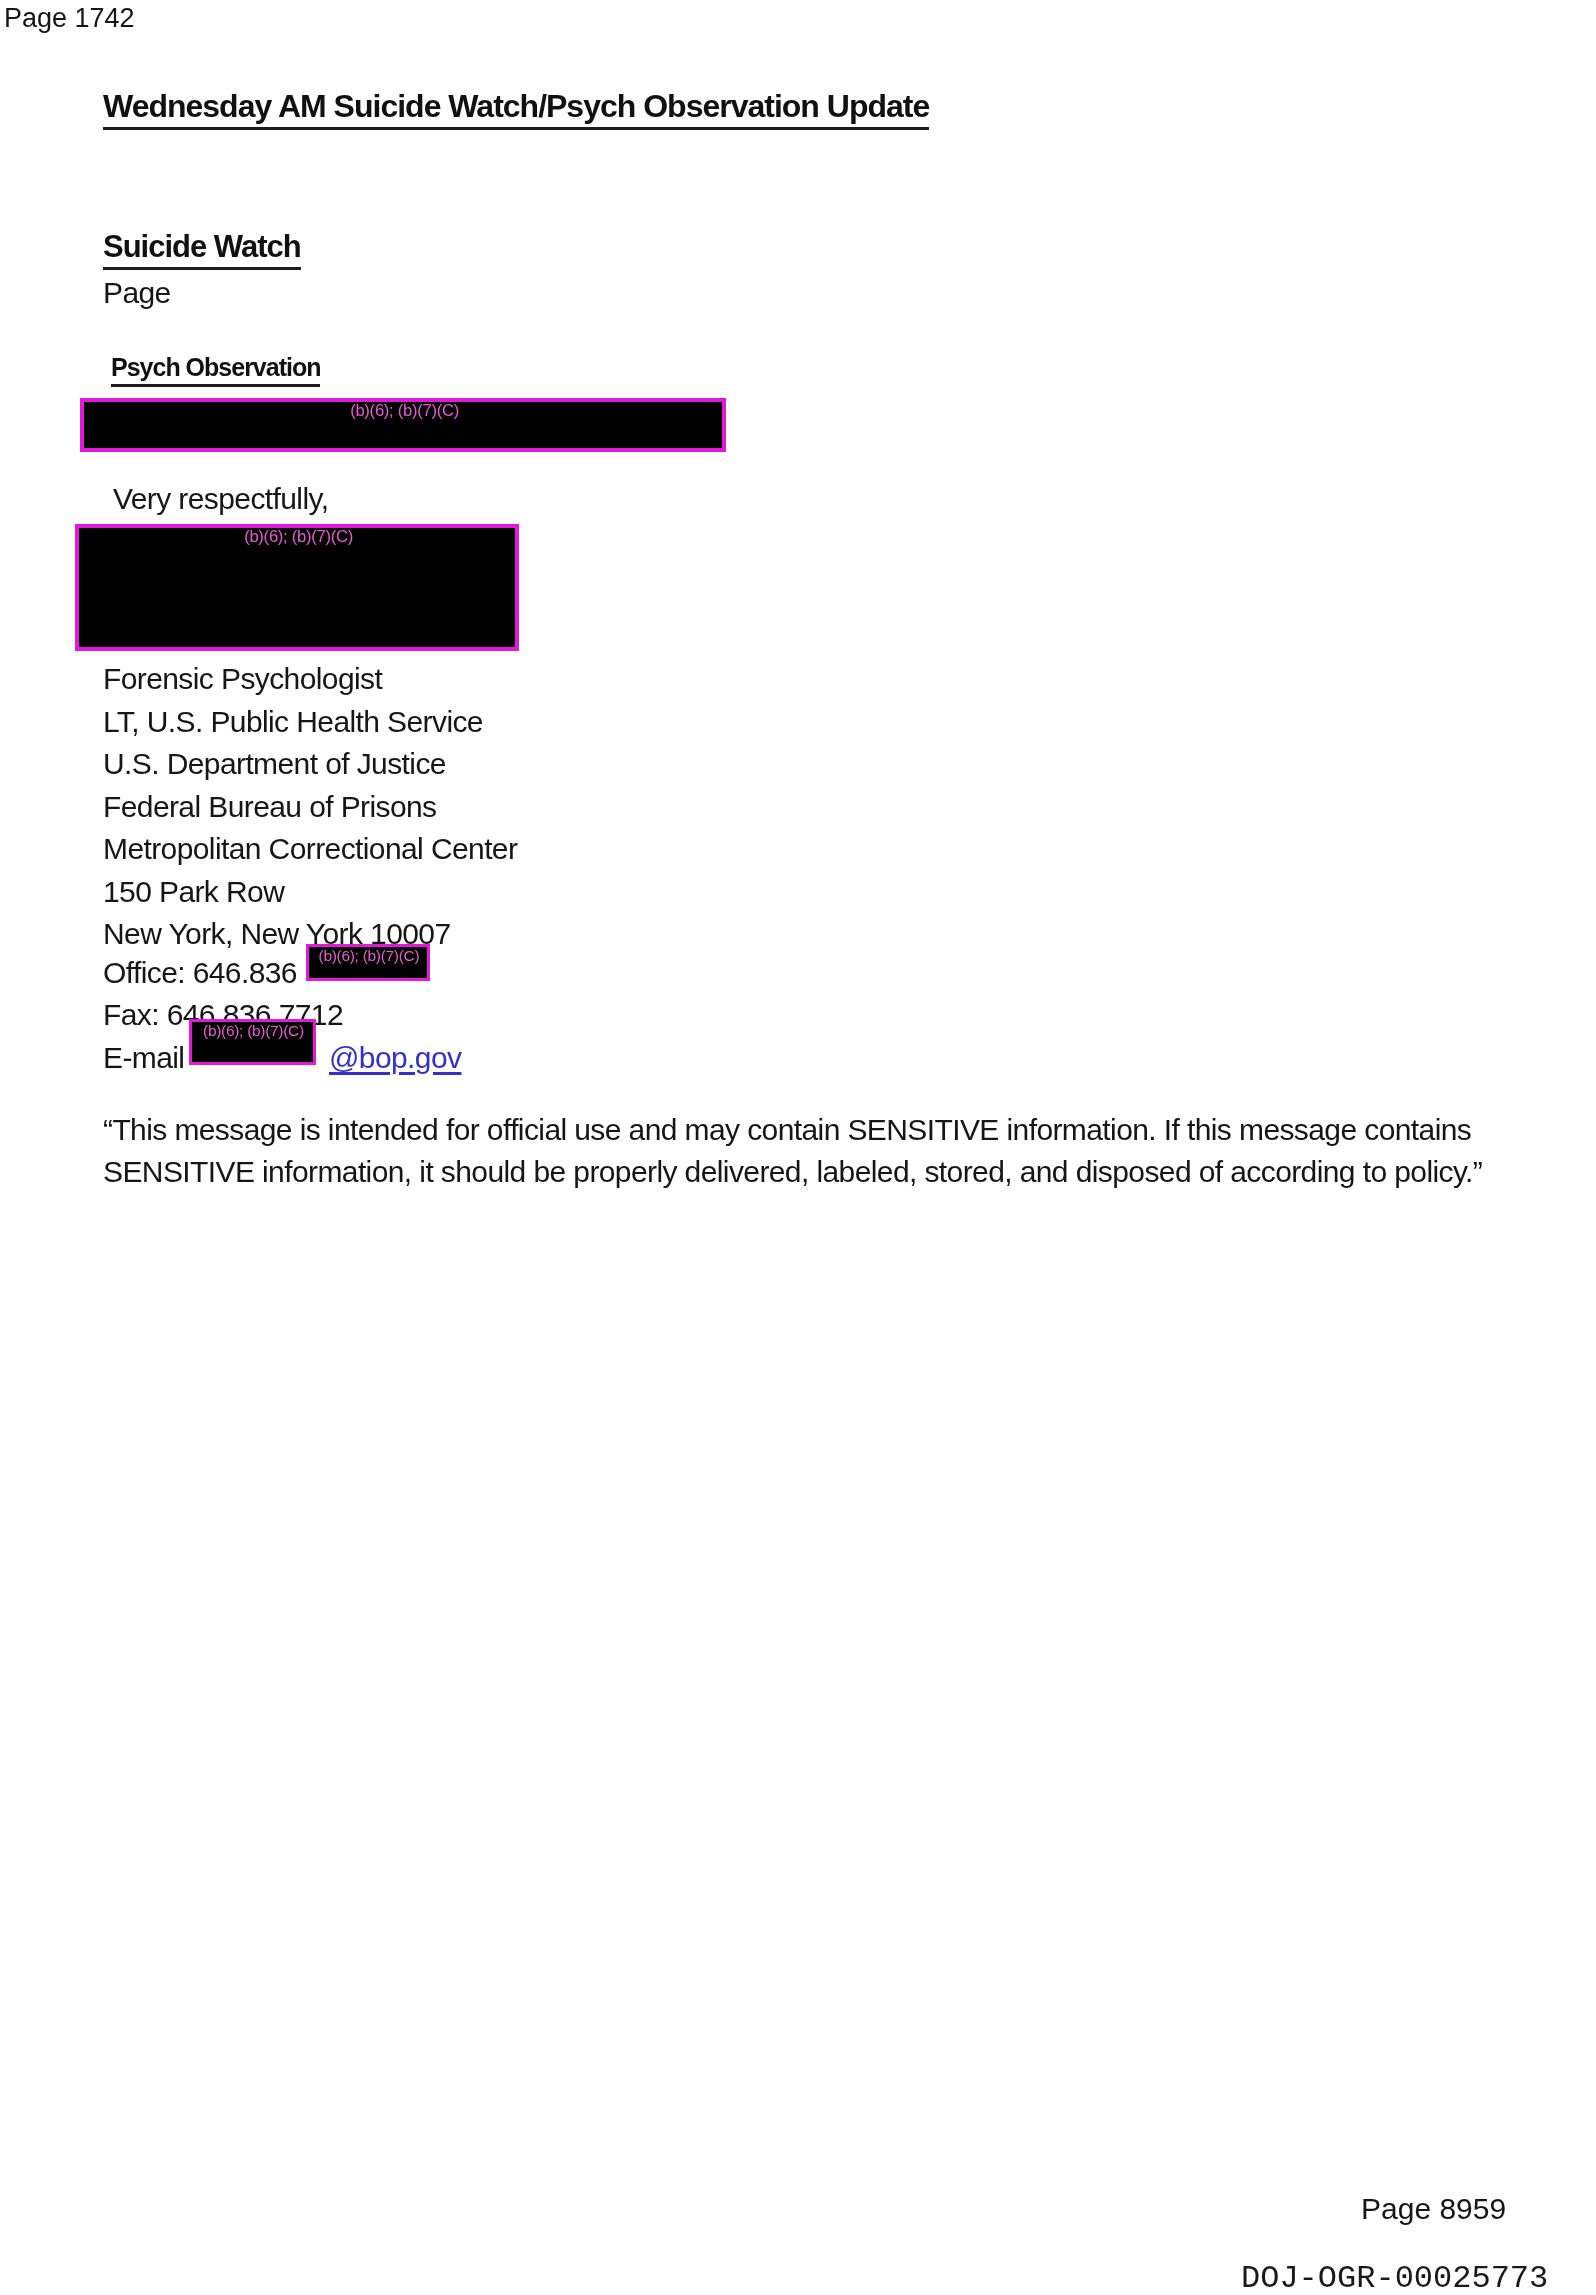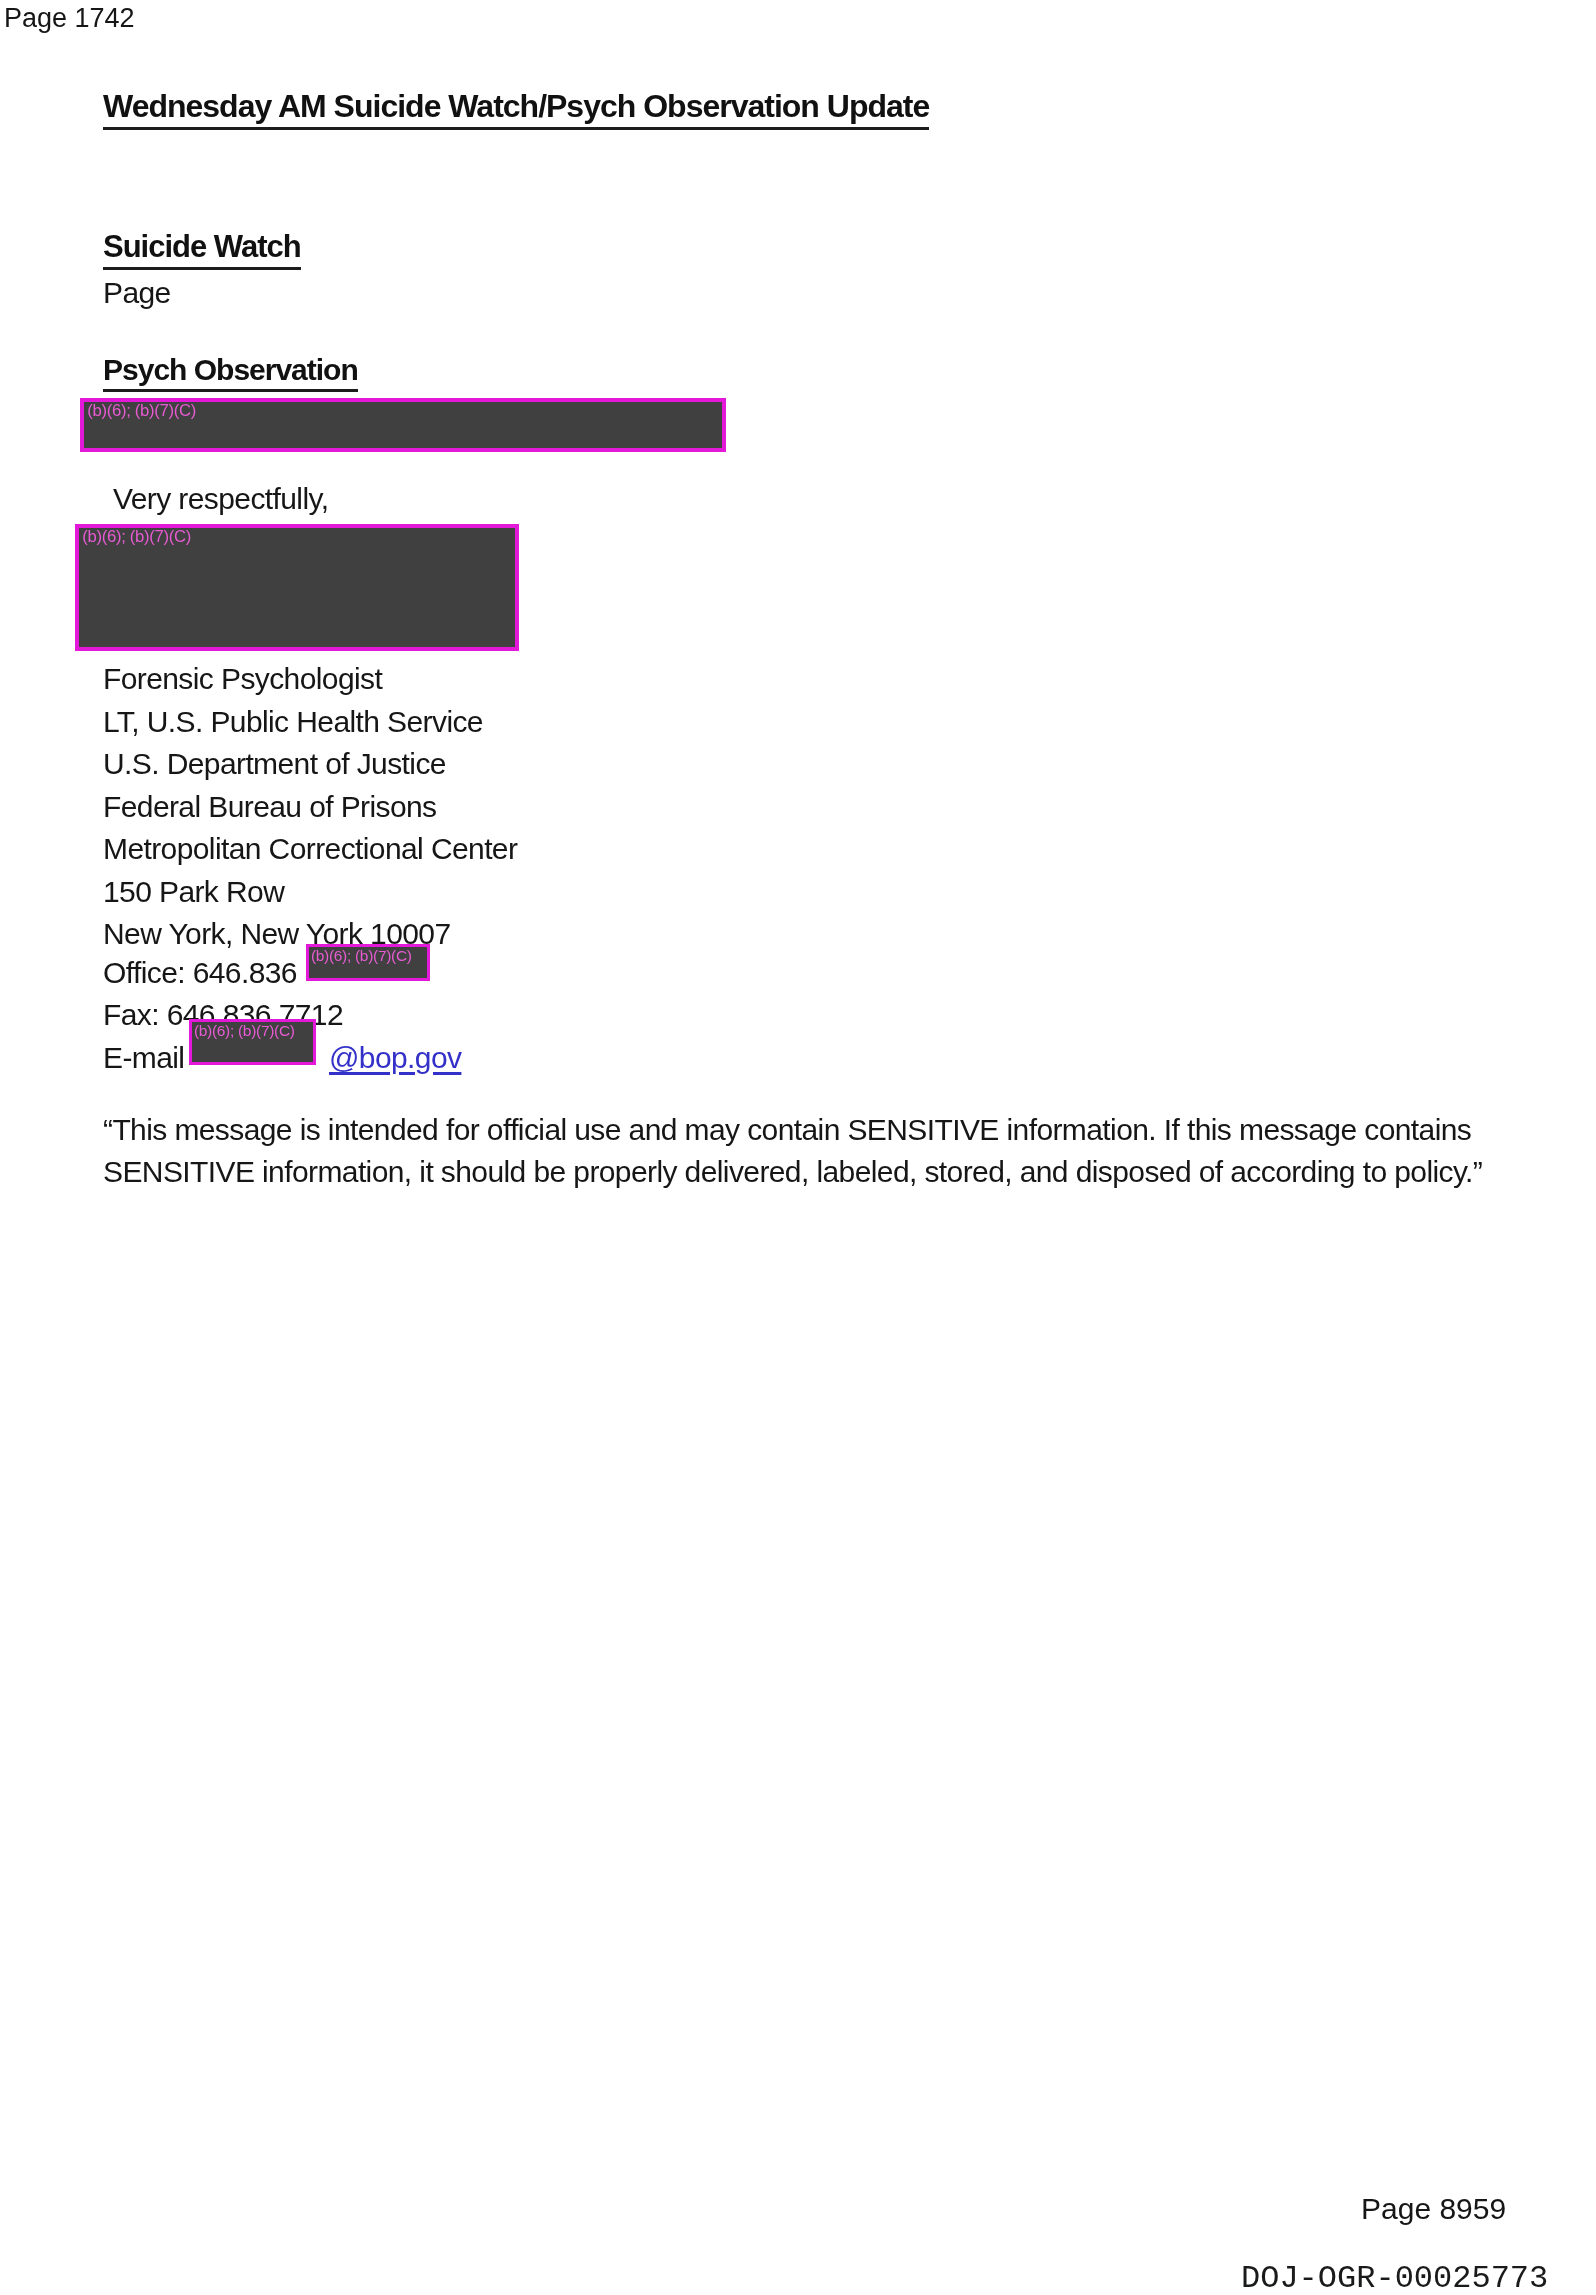--- a/index.html
+++ b/index.html
@@ -24,22 +24,23 @@
     letter-spacing:-1px;
     white-space:nowrap;
     display:inline-block;
     border-bottom:3.2px solid #1c1c1c;
     padding-bottom:1.9px;
     color:#111;
   }
   .redaction{
     position:absolute;
     border:4.5px solid var(--redact-border);
-    background:#404040;
+    background:#000000;
     box-sizing:border-box;
+    text-align:center;
   }
   .redaction .tag{
     font-size:16.7px;
     letter-spacing:-0.3px;
     color:var(--redact-label);
     padding:1.3px 0 0 3.2px;
     white-space:nowrap;
     line-height:1;
   }
   .sig-line{line-height:42px;}
@@ -78,21 +79,21 @@
     <span class="head">Wednesday AM Suicide Watch/Psych Observation Update</span>
   </div>
 
 
   <div class="abs" style="left:103px;top:229px;">
     <span class="head" style="font-size:31px;">Suicide Watch</span>
   </div>
   <div class="abs body-text" style="left:103px;top:276px;">Page</div>
 
   <div class="abs" style="left:103px;top:353px;">
-    <span class="head" style="font-size:30px;">Psych Observation</span>
+    <span class="head" style="font-size:25px;margin-left:8px;">Psych Observation</span>
   </div>
 
   <div class="redaction" style="left:80px;top:398px;width:646px;height:54px;">
     <div class="tag">(b)(6); (b)(7)(C)</div>
   </div>
 
   <div class="abs body-text" style="left:113px;top:482px;">Very respectfully,</div>
 
   <div class="redaction" style="left:75px;top:524px;width:444px;height:127px;">
     <div class="tag">(b)(6); (b)(7)(C)</div>

